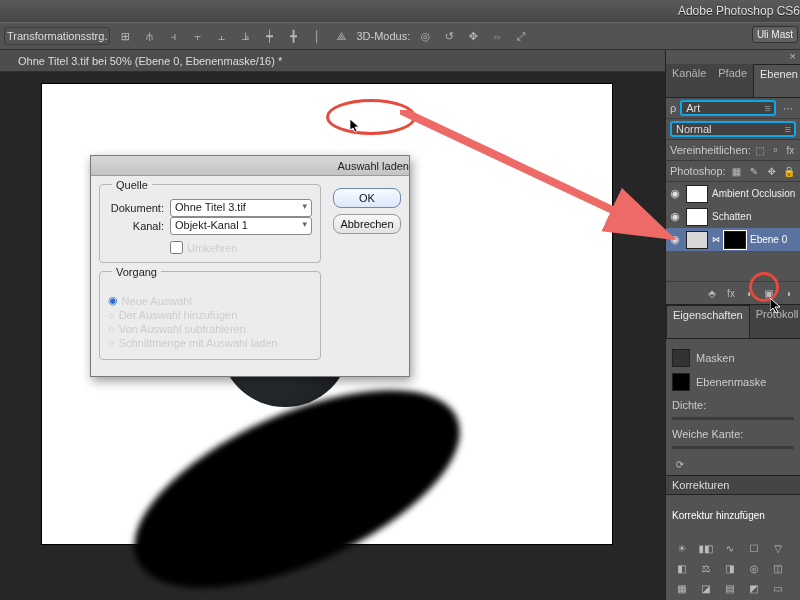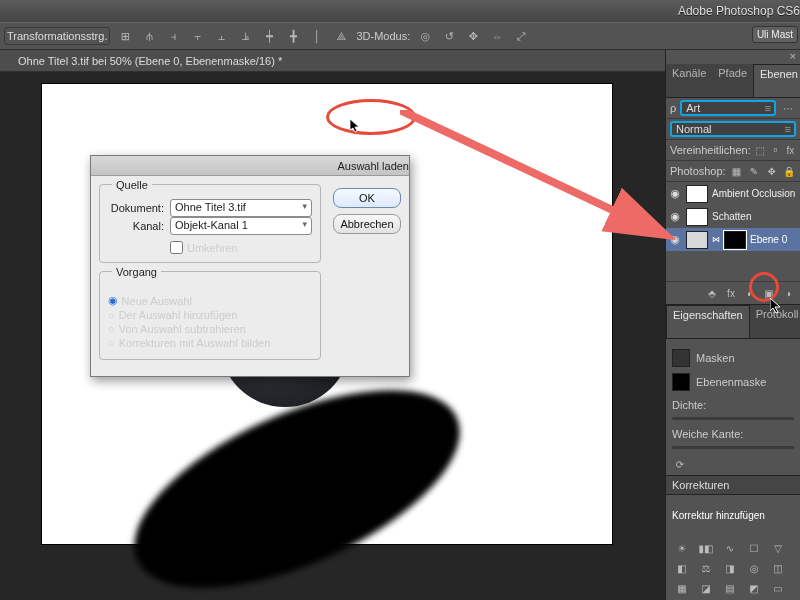--- a/index.html
+++ b/index.html
@@ -121,21 +121,21 @@
           <div class="radio">
               <span>○</span>
               <span>Der Auswahl hinzufügen</span>
             </div>
           <div class="radio">
               <span>○</span>
               <span>Von Auswahl subtrahieren</span>
             </div>
           <div class="radio">
               <span>○</span>
-              <span>Korrekturen mit Auswahl bilden</span>
+              <span>Schnittmenge mit Auswahl laden</span>
             </div>
         </div>
       </div>
       <div class="dlg-btns">
         <div class="btn">OK</div>
         <div class="btn secondary">Abbrechen</div>
       </div>
     </div>
   </div>
 </div>

